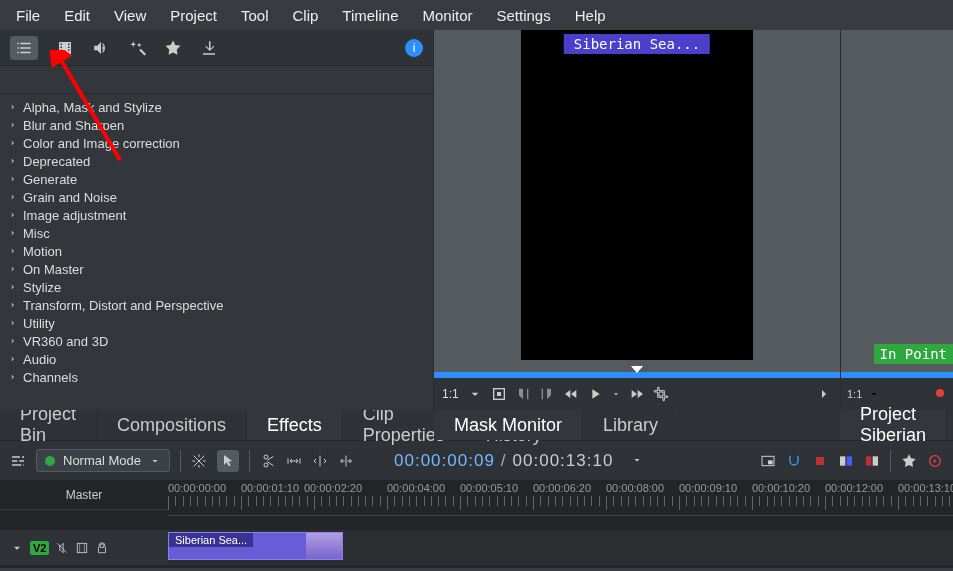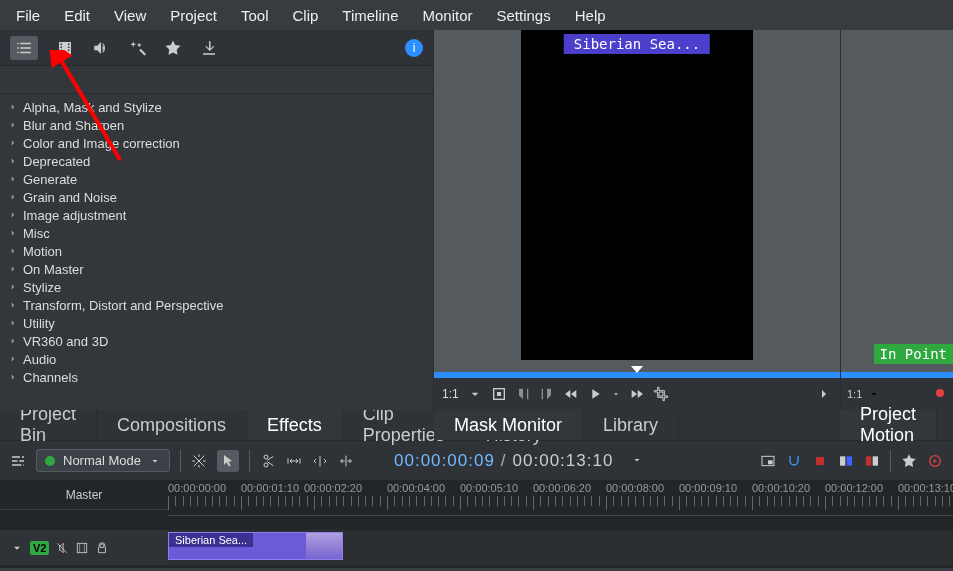--- a/index.html
+++ b/index.html
@@ -287,21 +287,21 @@
     <div class="tab">Compositions</div>
     <div class="tab active">Effects</div>
     <div class="tab">Clip Properties</div>
     <div class="tab">Undo History</div>
   </div>
   <div class="tabs" style="flex:1">
     <div class="tab active">Mask Monitor</div>
     <div class="tab">Library</div>
   </div>
   <div class="tabs" style="width:113px">
-    <div class="tab active">Project Motion</div>
+    <div class="tab active">Project Siberian</div>
     <div class="tab">Sp</div>
   </div>
 </div>
 
 <div class="editor-bar">
   <svg class="ei" viewBox="0 0 24 24">
       <path d="M3 6h12M3 12h8M3 18h14M18 6h3M14 12h7M20 18h1" stroke="#ccc" stroke-width="2"></path>
     </svg>
   <div class="mode-dd">
     <span class="dot"></span>

